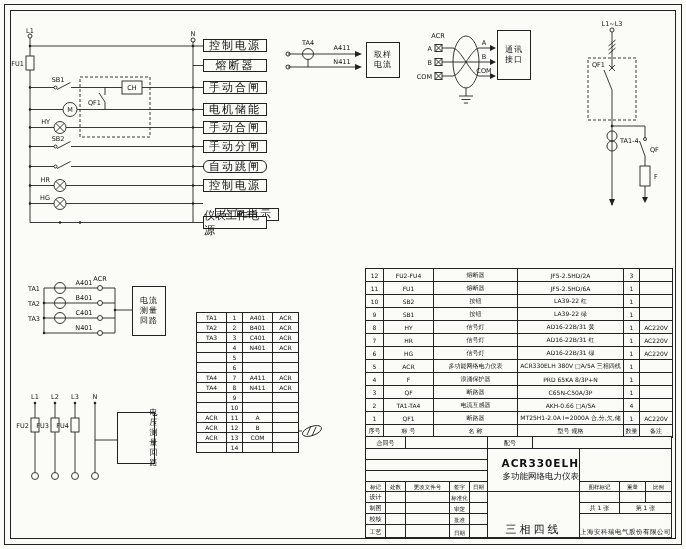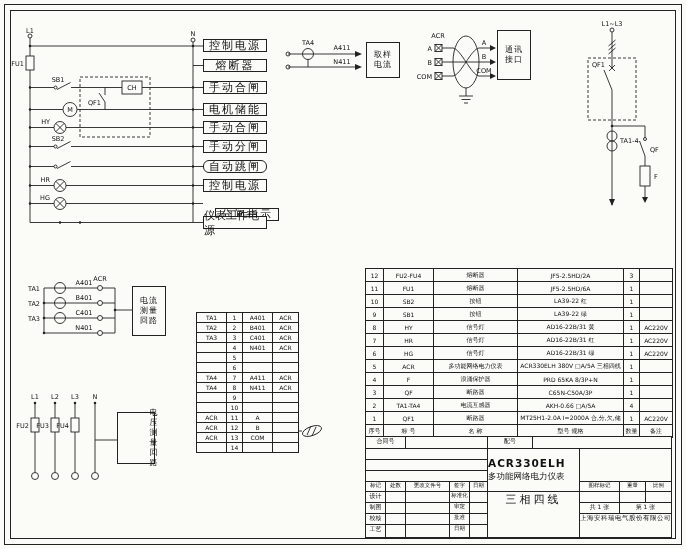--- a/index.html
+++ b/index.html
@@ -16,21 +16,21 @@
   table{border-collapse:collapse;table-layout:fixed;position:absolute;background:#fbfbf8}
   td{border:1px solid #222;text-align:center;overflow:hidden;white-space:nowrap;padding:0 1px}
   #terminal-table{left:196px;top:312px;width:102px}
   #terminal-table td{height:10px;font-size:6px}
   #bom-table{left:365px;top:268px;width:307px}
   #bom-table td{height:13px;font-size:6px}
   .titleblock{position:absolute;left:365px;top:436px;width:307px;height:102px;display:grid;
       grid-template-columns:19px 19px 43px 19px 17px 44px 46px 39px 25px 25px;
       grid-template-rows:11px 10px 10px 10px 9px 10px 10px 10px 12px;
       gap:1px;background:#222;border:1px solid #222}
-  .tb-cell{background:#fbfbf8;display:flex;align-items:flex-start;justify-content:center;
+  .tb-cell{background:#fbfbf8;display:flex;align-items:flex-end;justify-content:center;
       font-size:5.5px;overflow:hidden;text-align:center}
   .tb-label{font-size:6px}
   .tb-product{flex-direction:column;gap:2px}
   .tb-model{font-size:10.5px;font-weight:600;letter-spacing:1px}
   .tb-prodname{font-size:8.5px}
   .tb-title{font-size:11px;letter-spacing:3px}
   .tb-company{font-size:6.5px;letter-spacing:.5px}
 </style>
 </head>
 <body>

